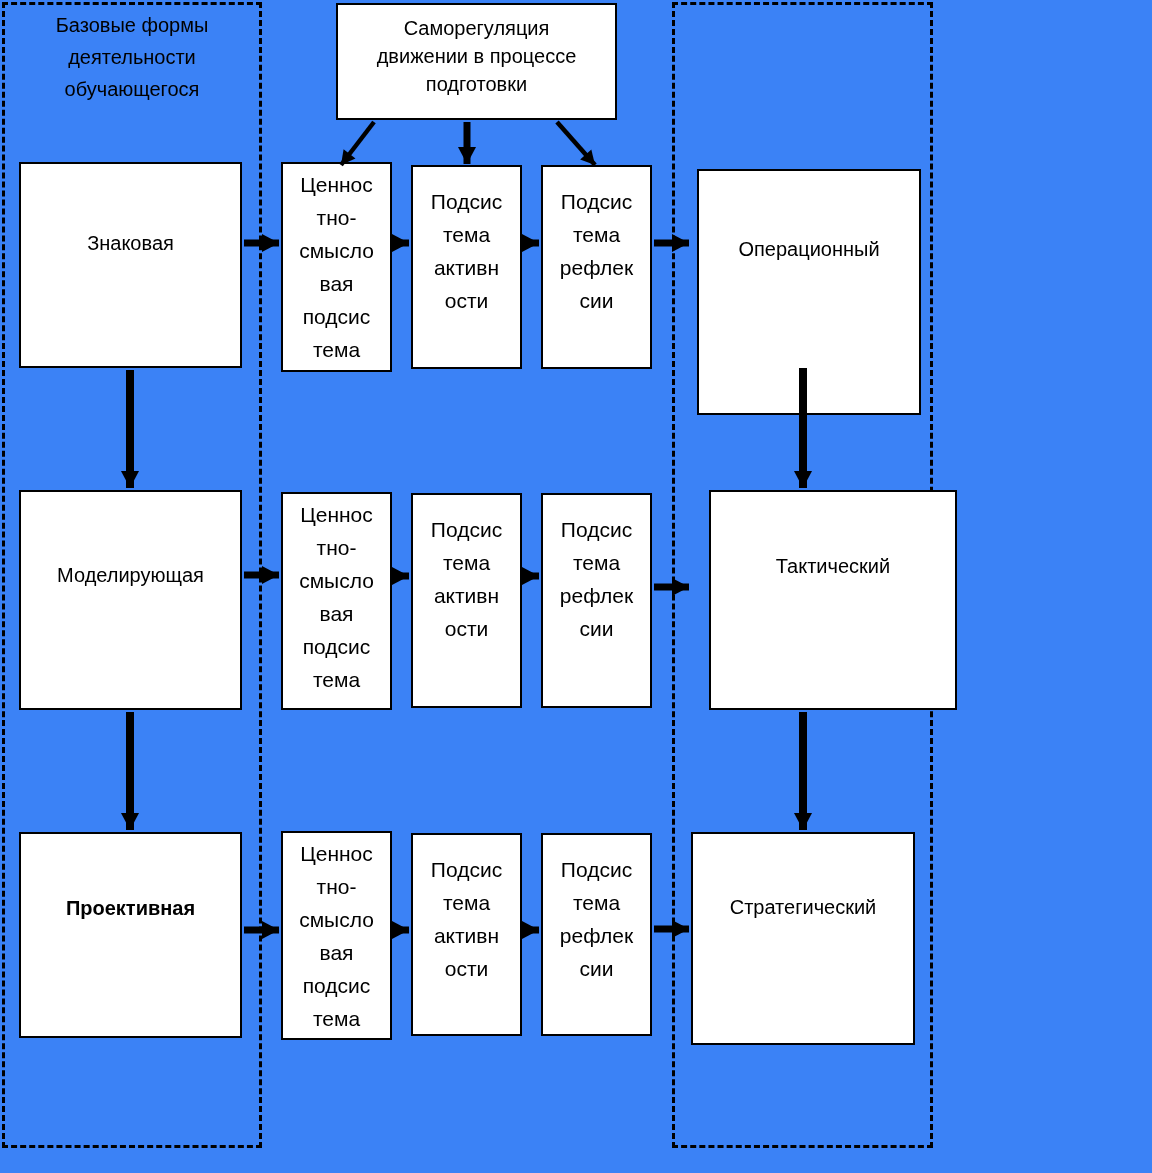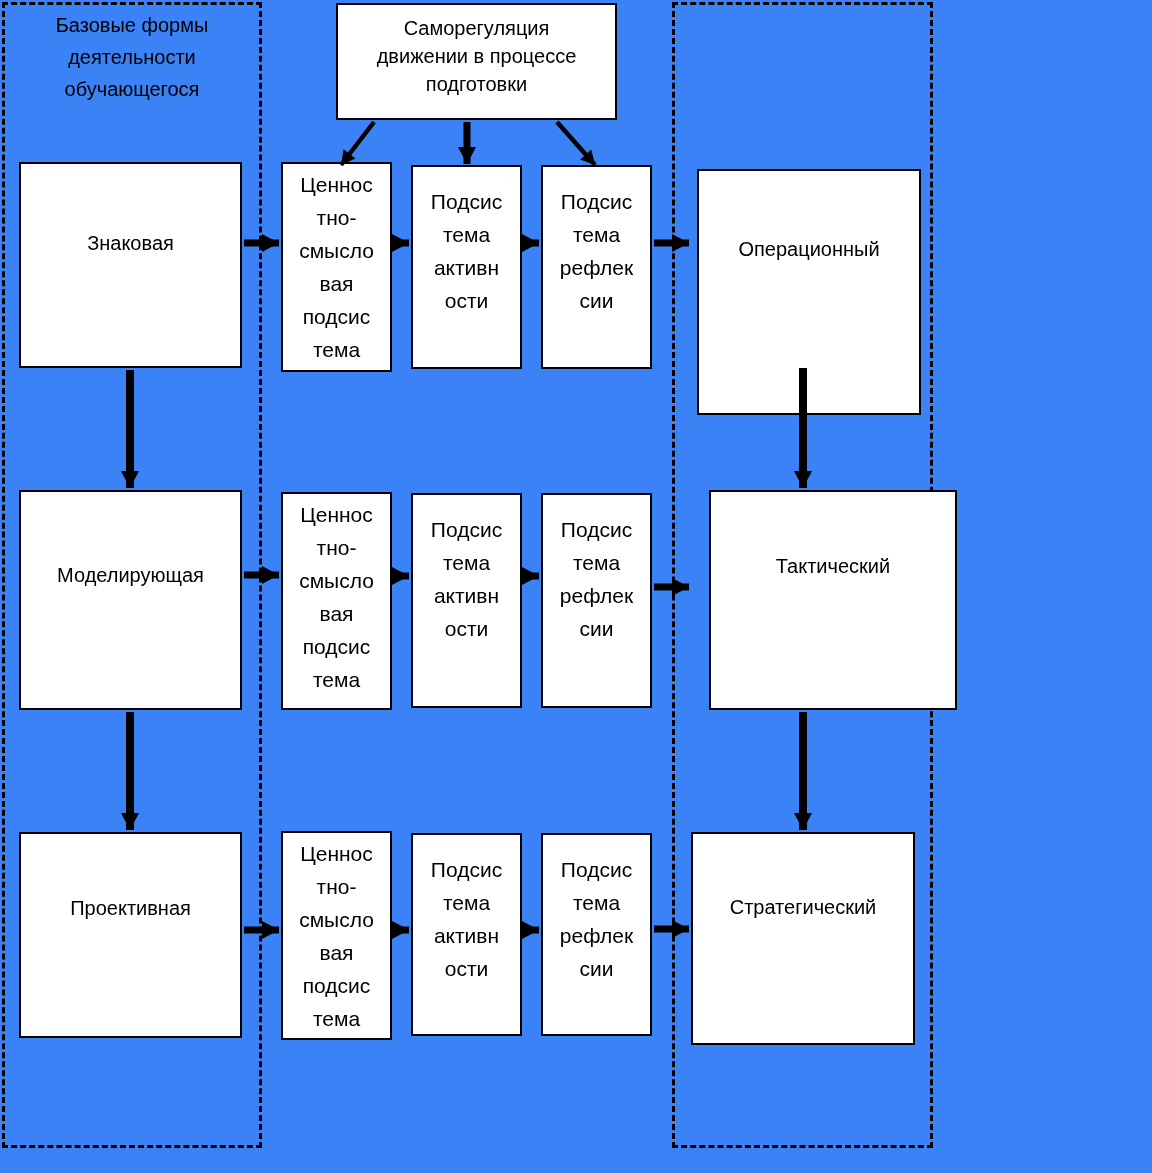--- a/index.html
+++ b/index.html
@@ -34,21 +34,21 @@
 обучающегося</div>
 
   <div class="dashed-panel" style="left:672px;top:2px;width:261px;height:1146px;"></div>
 
   <div class="box" style="left:336px;top:3px;width:281px;height:117px;padding-top:9px;">Саморегуляция
 движении в процессе
 подготовки</div>
 
   <div class="box" style="left:19px;top:162px;width:223px;height:206px;padding-top:65px;">Знаковая</div>
   <div class="box" style="left:19px;top:490px;width:223px;height:220px;padding-top:69px;">Моделирующая</div>
-  <div class="box" style="left:19px;top:832px;width:223px;height:206px;padding-top:60px;">Проективная</div>
+  <div class="box" style="left:19px;top:832px;width:223px;height:206px;padding-top:60px;font-weight:bold;">Проективная</div>
 
   <div class="box mid" style="left:281px;top:162px;width:111px;height:210px;padding-top:4px;">Ценнос
 тно-
 смысло
 вая
 подсис
 тема</div>
   <div class="box mid" style="left:411px;top:165px;width:111px;height:204px;padding-top:18px;">Подсис
 тема
 активн

